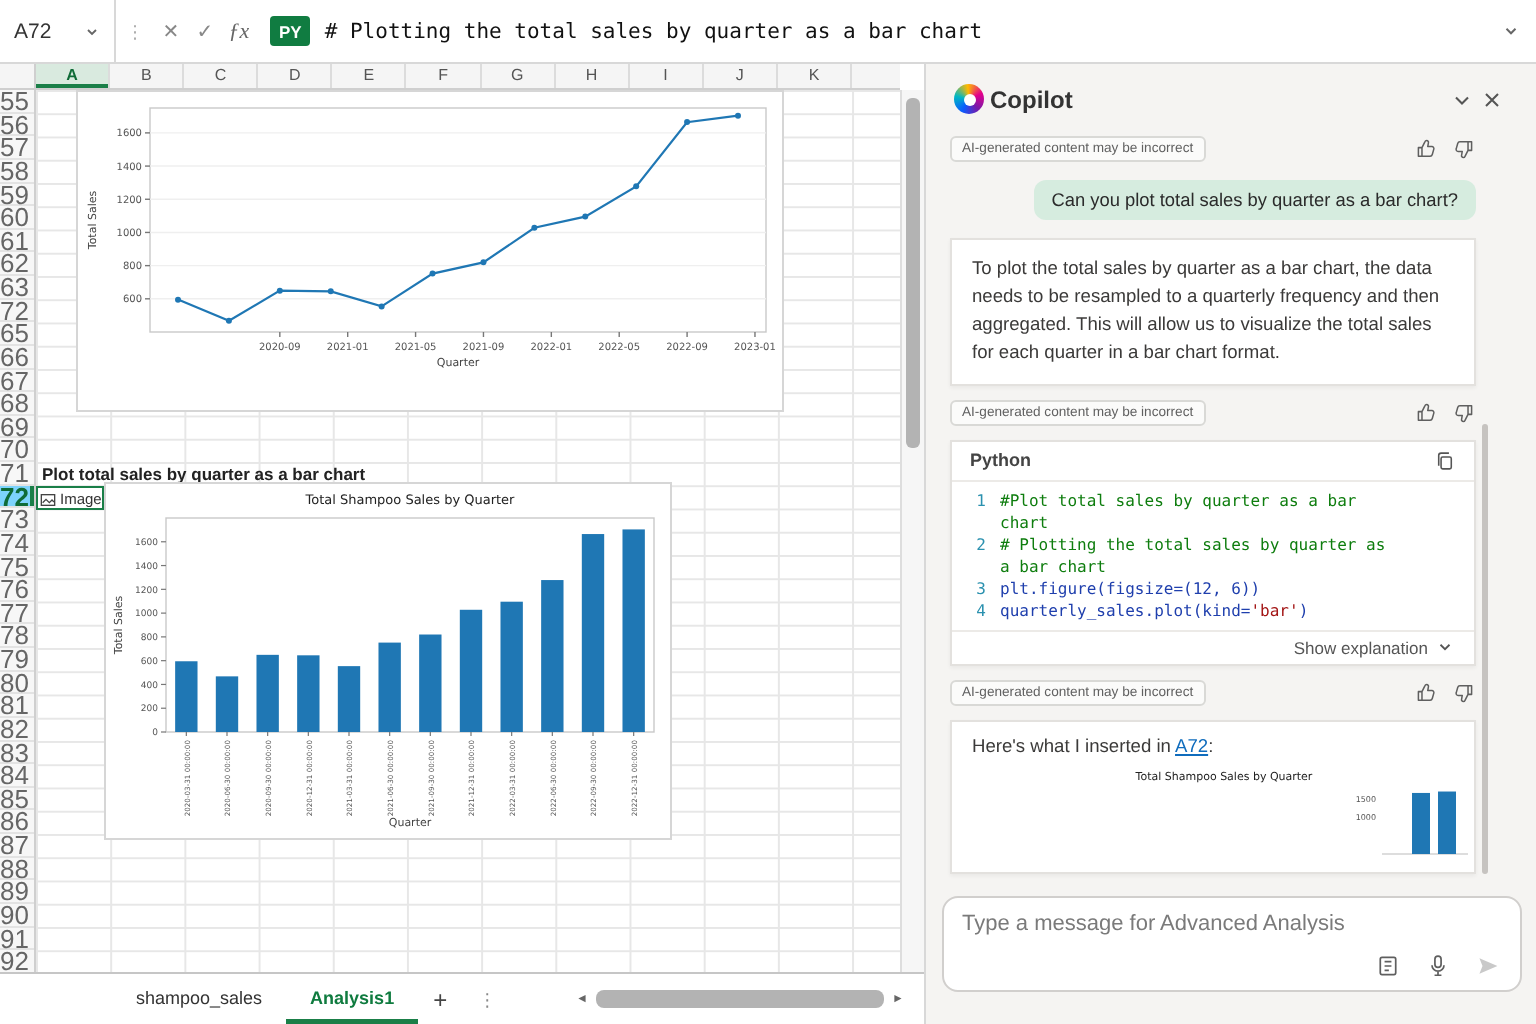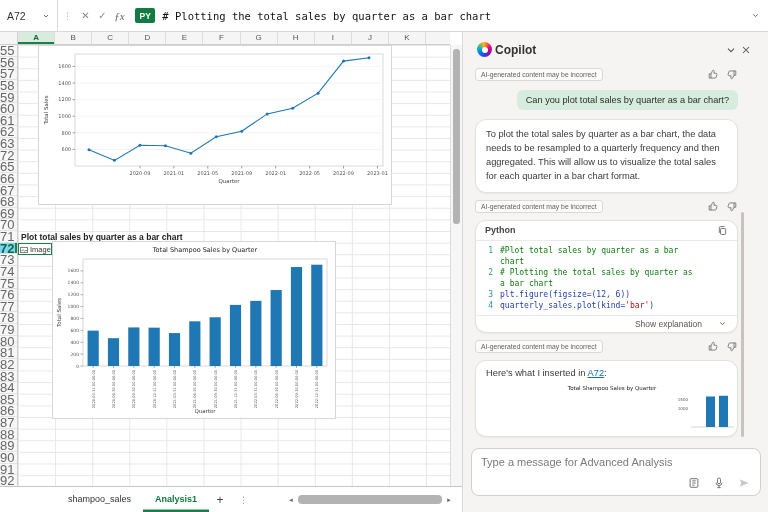--- a/index.html
+++ b/index.html
@@ -56,34 +56,34 @@
   .cp-logo{position:relative;width:15px;height:15px;border-radius:50%;background:conic-gradient(from 210deg,#0b5cff,#00b7c3,#ffb900,#e3008c,#7719aa,#0b5cff)}
   .cp-logo::after{content:"";position:absolute;width:6px;height:6px;background:#fff;border-radius:50%;top:4.5px;left:4.5px}
   .cp-title{font-weight:700;font-size:12px;color:#333}
   .spacer{flex:1}
   .i8{width:8px;height:8px}.i9{width:9px;height:9px}.i11{width:11px;height:11px}.i12{width:12px;height:12px}
   .cp-body{padding:0 30px 0 12px;display:flex;flex-direction:column}
   .feedback-row{display:flex;align-items:center;justify-content:space-between;margin-top:7px}
   .chip{font-size:6.8px;color:#616161;background:#fbfbfa;border:1px solid #d9d9d6;border-radius:3px;padding:2px 5px}
   .thumbs{display:flex;gap:9px;align-items:center}
   .user-bubble{align-self:flex-end;background:#d6ecdf;border-radius:6px;padding:5px 9px;margin-top:9px;font-size:9.2px;color:#2b2b2b;max-width:250px}
-  .card{background:#fff;border:1px solid #e3e1de;border-radius:11px;box-shadow:0 1px 2px rgba(0,0,0,.05)}
+  .card{background:#fff;border:1px solid #e3e1de;border-radius:0;box-shadow:0 1px 2px rgba(0,0,0,.05)}
   .assistant-card{margin-top:9px;padding:8px 10px;line-height:1.5;color:#3b3a39;font-size:9.3px}
   .code-card{margin-top:7px;overflow:hidden;padding:0}
   .code-header{display:flex;justify-content:space-between;align-items:center;padding:4px 9px;border-bottom:1px solid #eceae7}
   .code-lang{font-size:9px;color:#444;font-weight:700}
   .code-body{padding:4px 7px}
   .code-line{display:flex;font-family:"DejaVu Sans Mono",monospace;font-size:8px;line-height:11px}
   .ln{width:10px;text-align:right;margin-right:7px;color:#2b91af;flex-shrink:0}
   .ct{width:202px;white-space:pre-wrap;overflow-wrap:break-word}
   .tok-comment{color:#0e7d0e}
   .tok-code{color:#1f3fad}
   .tok-number{color:#1f3fad}
   .tok-string{color:#a31515}
-  .code-footer{display:flex;justify-content:flex-end;align-items:center;gap:16px;padding:3px 10px;border-top:1px solid #eceae7;color:#555;font-size:8.5px;cursor:pointer}
+  .code-footer{display:flex;justify-content:flex-end;align-items:center;gap:4px;padding:3px 10px;border-top:1px solid #eceae7;color:#555;font-size:8.5px;cursor:pointer}
   .inserted-card{margin-top:7px;padding:7px 10px 5px}
   .inserted-line{font-size:9.3px;color:#3b3a39}
   .cell-link{color:#0f6cbd;text-decoration:underline;cursor:pointer}
   #svg-mini{margin-top:5px;display:block}
   .panel-scroll{position:absolute;right:24px;top:180px;width:3px;height:225px}
   .panel-thumb{width:3px;height:100%;background:#c6c3c0;border-radius:2px}
   .cp-input{position:absolute;left:8px;bottom:16px;width:290px;height:48px;background:#fff;border:1px solid #d1cfcd;border-radius:8px;padding:7px 9px}
   .cp-input textarea{width:240px;height:26px;border:none;outline:none;resize:none;font-family:Liberation Sans, sans-serif;font-size:11px;color:#333;background:transparent}
   .cp-input textarea::placeholder{color:#7a7a7a}
   .input-icons{position:absolute;right:10px;bottom:6px;display:flex;gap:13px;align-items:center}

